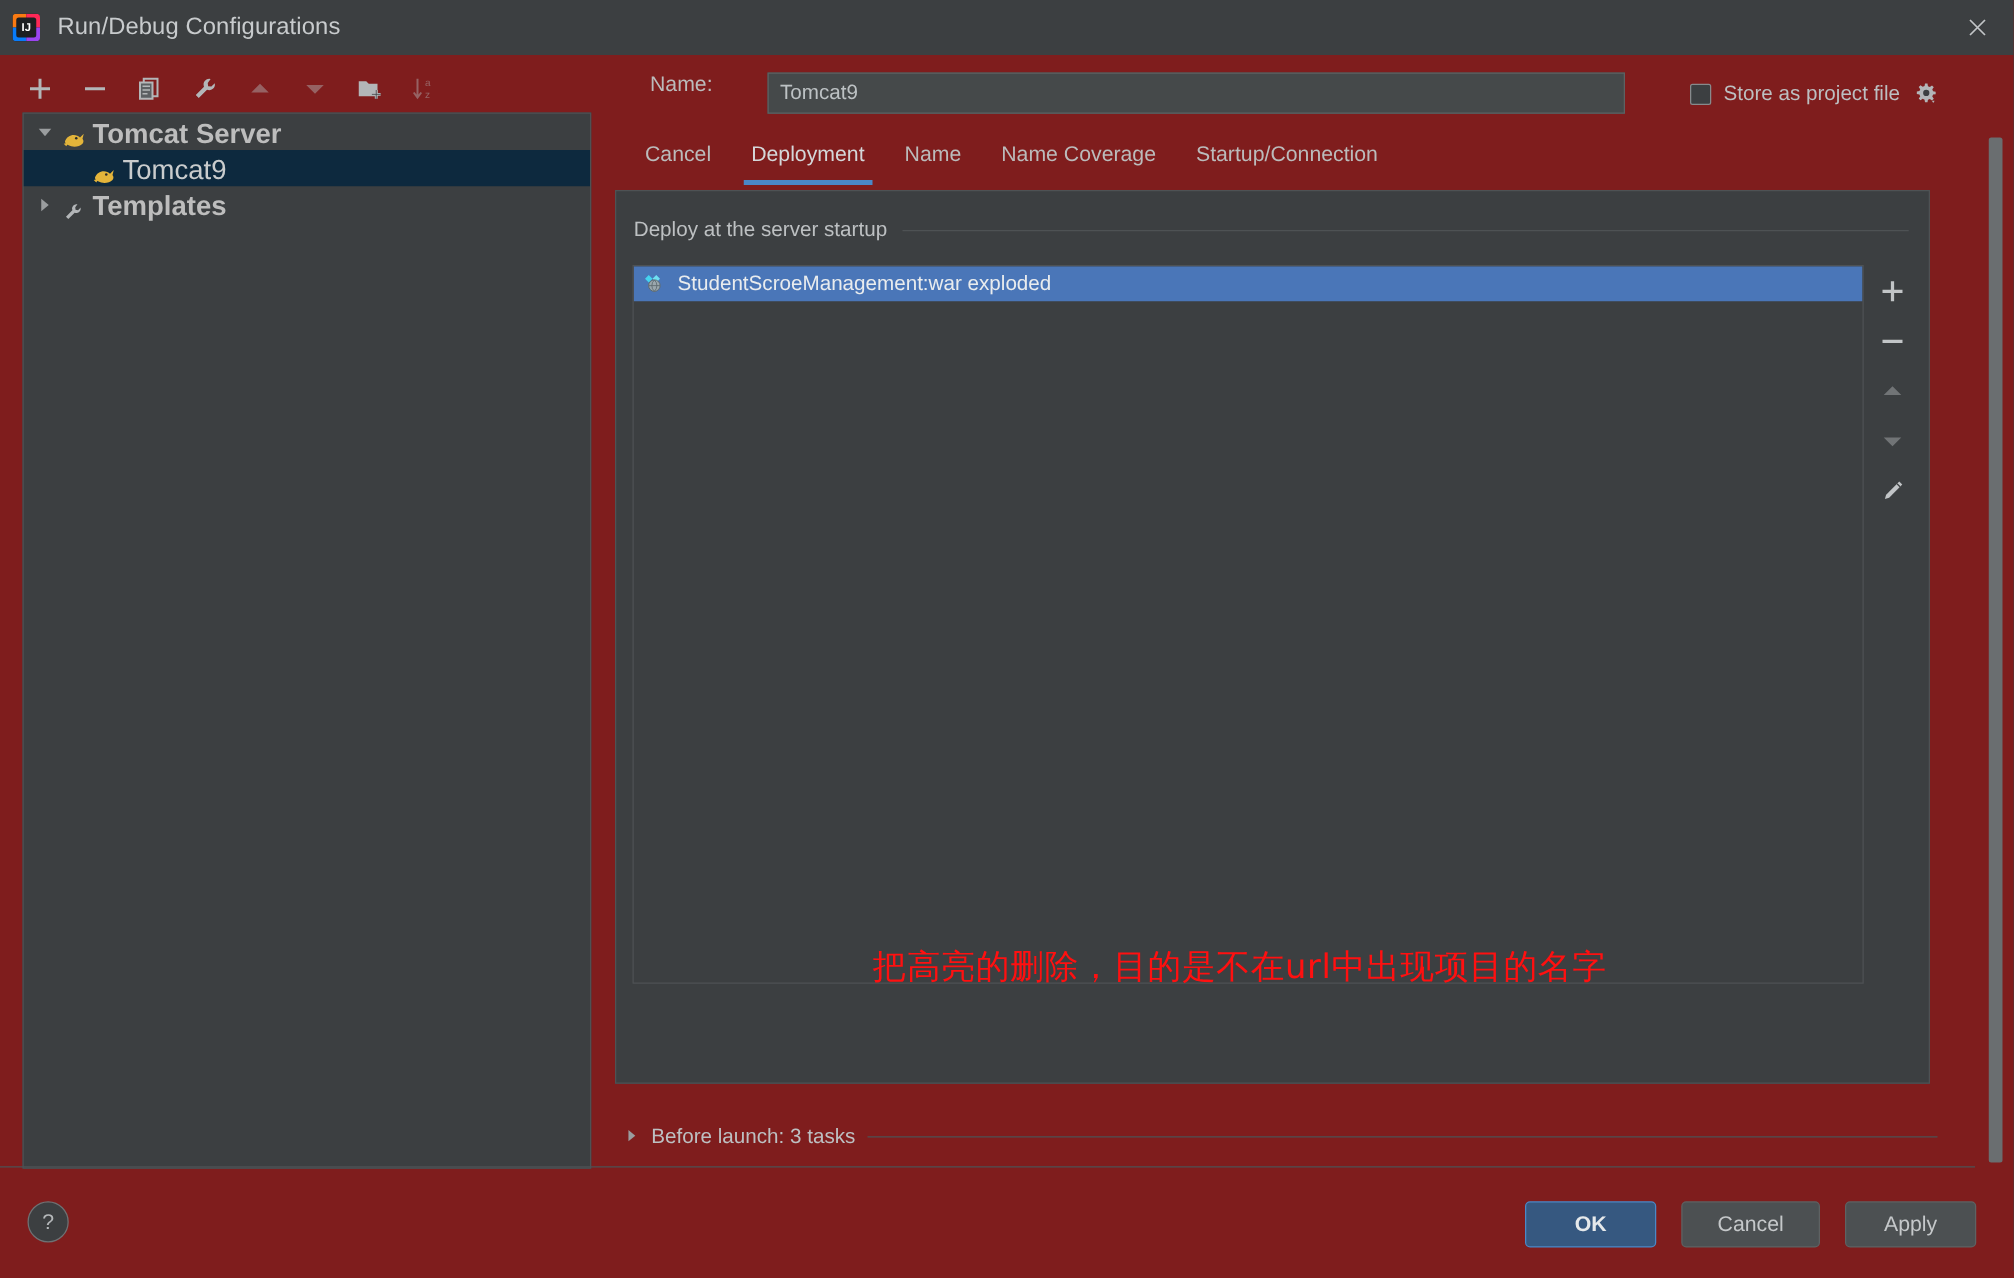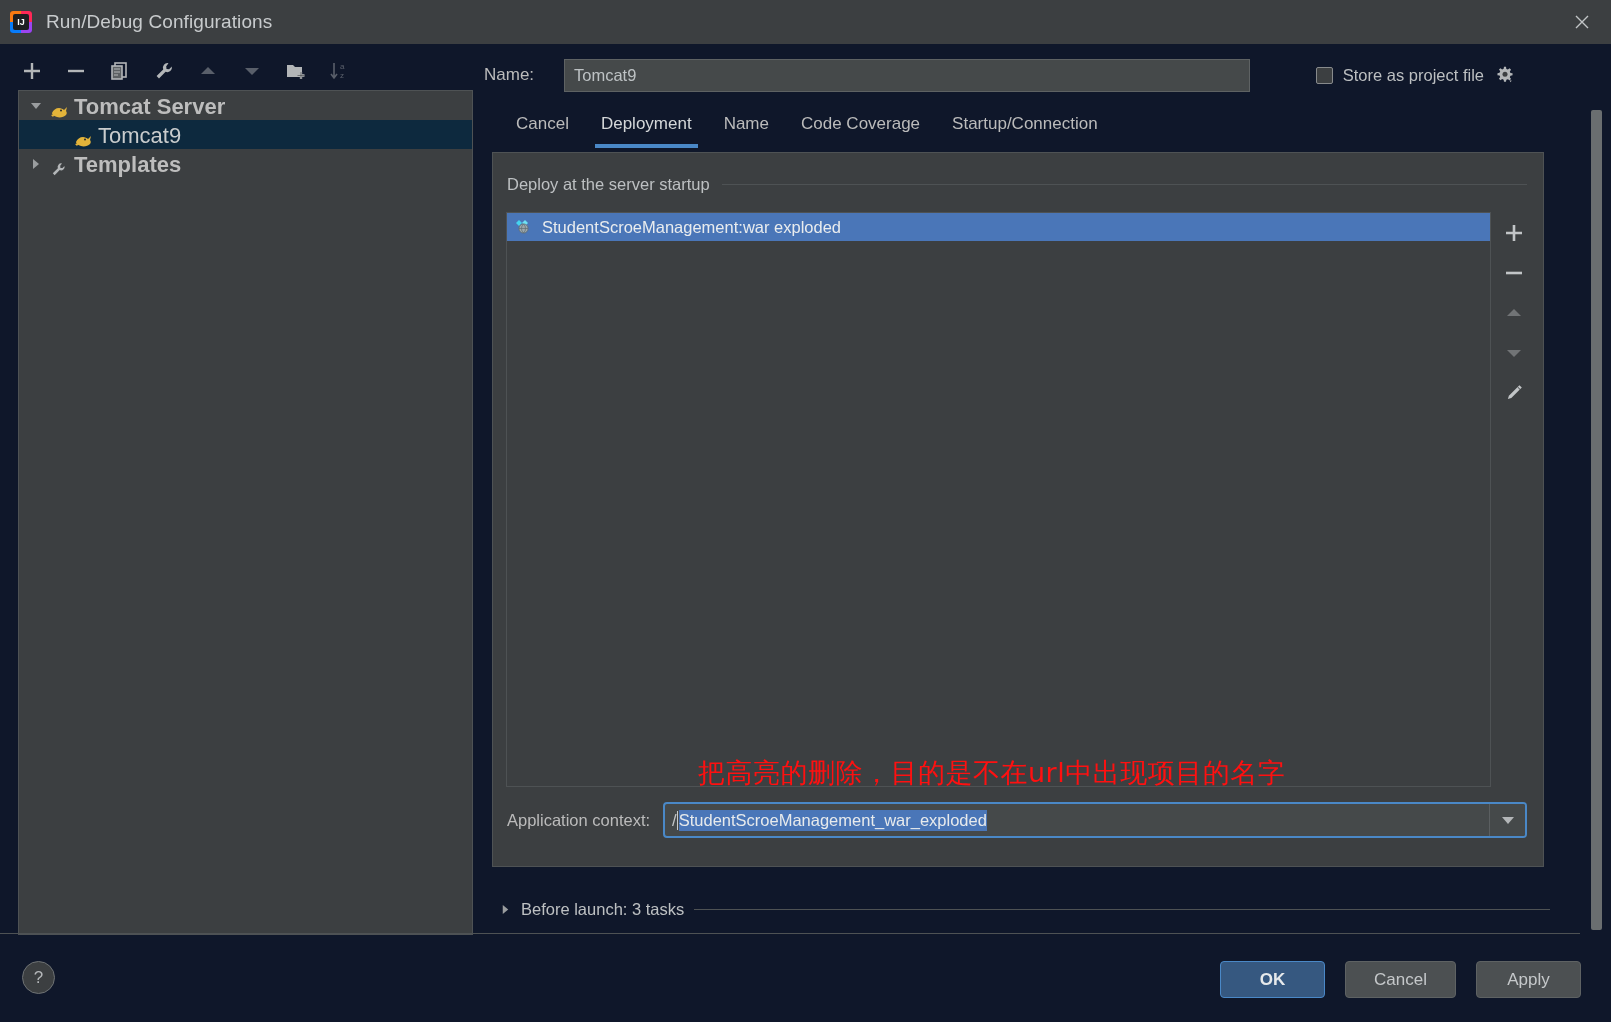--- a/index.html
+++ b/index.html
@@ -9,21 +9,21 @@
     height: 1022px;
     background: #3c3f41;
     font-family: "Liberation Sans", sans-serif;
     overflow: hidden;
   }
 
   #app {
     position: relative;
     width: 1611px;
     height: 1022px;
-    background: #0f172a;
+    background: #7f1d1d;
     color: #bbbbbb;
   }
 
   
   .titlebar {
     position: absolute;
     left: 0; top: 0;
     width: 1611px; height: 44px;
     background: #3c3f41;
     display: flex;
@@ -120,24 +120,24 @@
     color: #b5b8ba;
     display:flex; align-items:center; justify-content:center;
     font-size: 17px;
     cursor: pointer;
     background: #3c3f41;
   }
 
   
   .name-row {
     position: absolute;
-    left: 484px; top: 58px;
+    left: 520px; top: 58px;
     width: 1060px; height: 34px;
     display: flex;
-    align-items: center;
+    gap: 14px;
   }
   .name-label { font-size: 17px; color: #bbbbbb; width: 80px; }
   .name-input {
     width: 686px; height: 33px;
     background: #45494a;
     border: 1px solid #5e6263;
     color: #bdc2c4;
     font-size: 16.5px;
     font-family: "Liberation Sans", sans-serif;
     padding: 0 9px;
@@ -499,21 +499,21 @@
           <path d="M14.5 15.5 L16.7 15.5 L15.6 17.3 Z" fill="#b3b6b8"></path>
         </svg>
       </div>
     </div>
   </div>
 
   <div class="tabs">
     <div class="tab">Cancel</div>
     <div class="tab active">Deployment</div>
     <div class="tab">Name</div>
-    <div class="tab">Code Coverage</div>
+    <div class="tab">Name Coverage</div>
     <div class="tab">Startup/Connection</div>
   </div>
 
   <div class="content-panel">
 
     <div class="group-header">
       <span>Deploy at the server startup</span>
       <span class="rule"></span>
     </div>
 
@@ -555,35 +555,20 @@
       <div class="lt-icon">
         <svg width="22" height="22" viewBox="0 0 22 22">
           <path d="M16.4 3.2 L18.8 5.6 L8.3 16.1 L4.9 17.1 L5.9 13.7 Z" fill="#c2c5c7"></path>
           <path d="M14.6 5 L17 7.4" stroke="#3c3f41" stroke-width="1"></path>
         </svg>
       </div>
     </div>
 
     <div class="annotation">把高亮的删除，目的是不在url中出现项目的名字</div>
 
-    <div class="ctx-row">
-      <div class="ctx-label">Application context:</div>
-      <div class="ctx-combo">
-        <div class="ctx-field">
-          <span>/</span>
-            <span class="ctx-caret"></span>
-            <span class="ctx-sel">StudentScroeManagement_war_exploded</span>
-        </div>
-        <div class="ctx-arrow">
-          <svg width="14" height="10" viewBox="0 0 14 10">
-            <path d="M1 2 L13 2 L7 9 Z" fill="#b3b6b8"></path>
-          </svg>
-        </div>
-      </div>
-    </div>
   </div>
 
   <div class="before-launch">
     <span>
       <svg width="11" height="11" viewBox="0 0 12 12">
           <path d="M3 1 L3 11 L9 6 Z" fill="#9a9d9f"></path>
         </svg>
     </span>
     <span>Before launch: 3 tasks</span>
     <span class="rule"></span>

